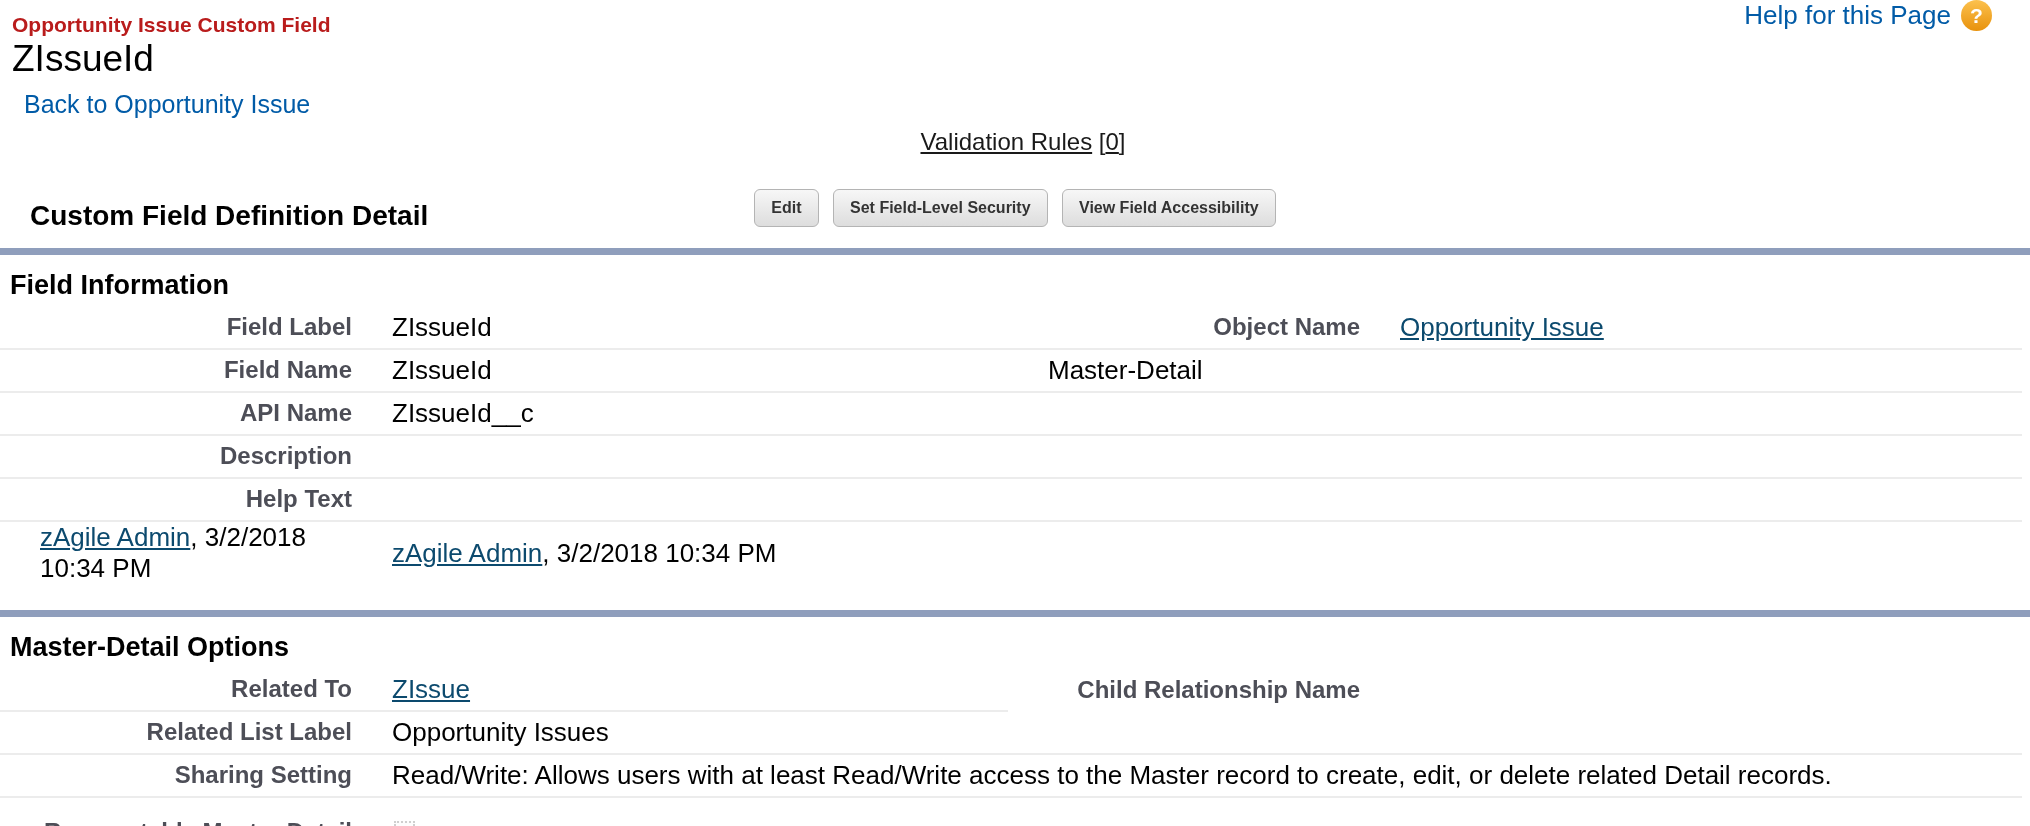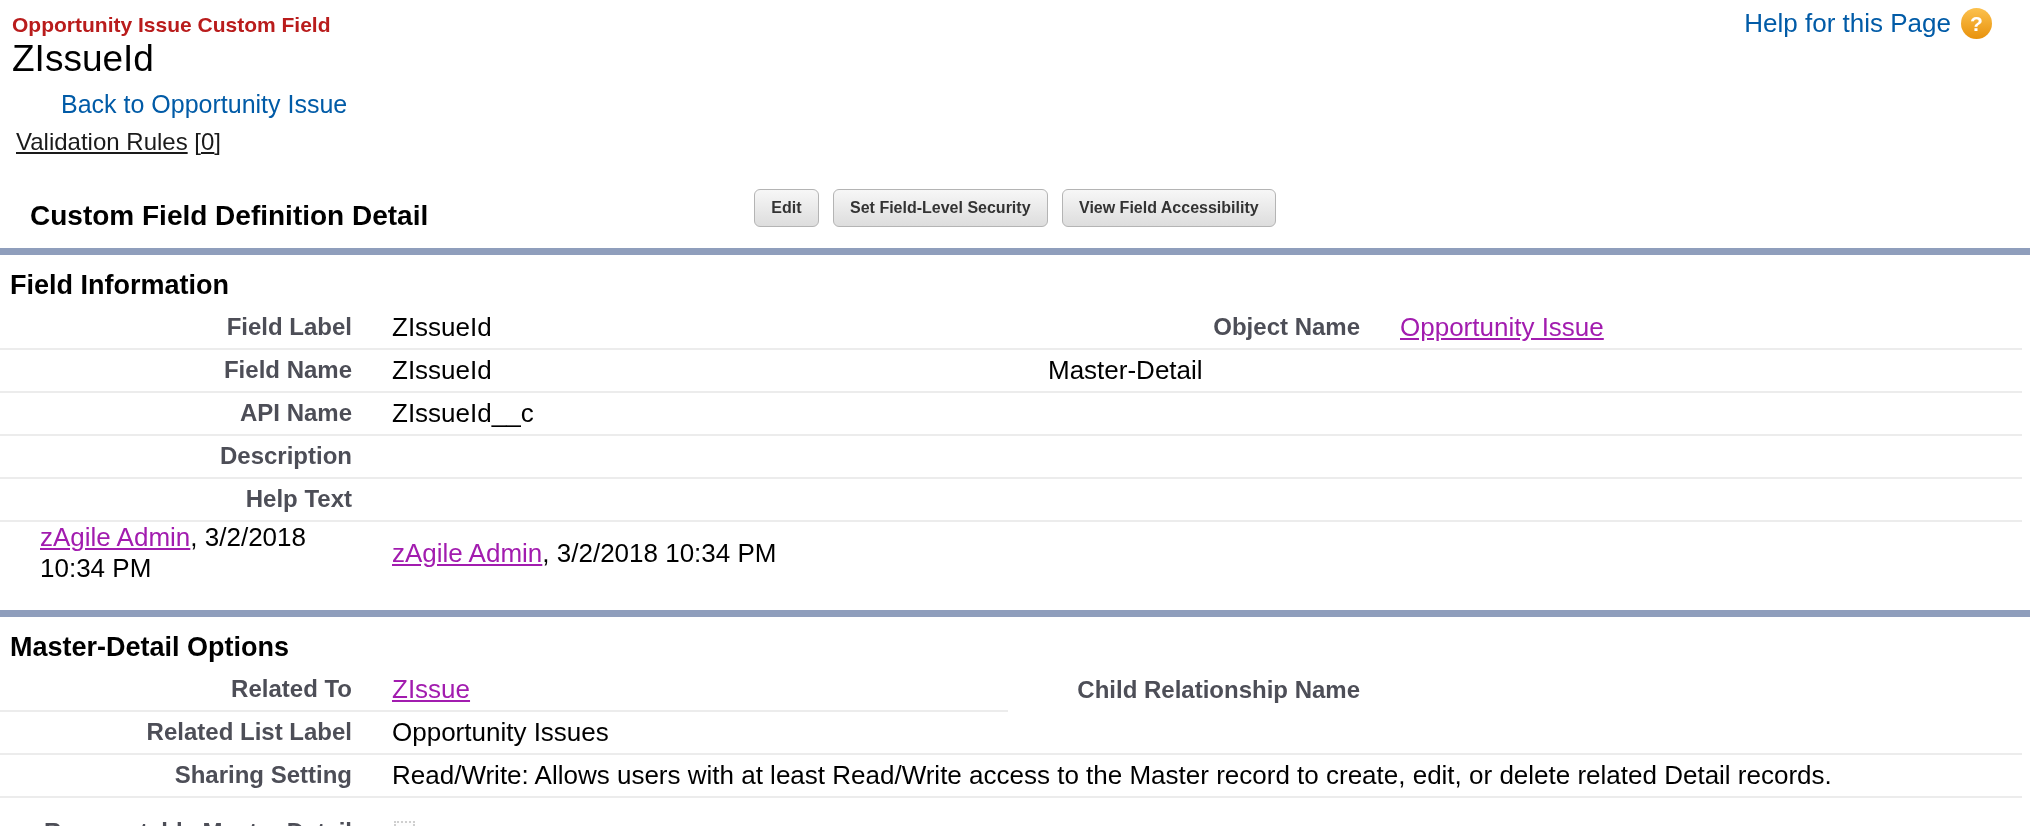--- a/index.html
+++ b/index.html
@@ -11,32 +11,32 @@
     color: #000;
     overflow: hidden;
   }
   a { text-decoration: none; cursor: pointer; }
 
   
   .page-header { position: relative; padding: 12px 0 0 12px; height: 122px; }
   .entity-label { font-size: 21px; font-weight: bold; color: #b91c1c; line-height: 1.2; }
   .page-title { font-size: 37px; font-weight: 400; color: #000; line-height: 1.15; margin-top: 1px; }
   .back-link-row { margin: 9px 0 0 12px; }
-  .nav-link { color: #015ba7; font-size: 25px; margin-left: 37px; }
-  .help { position: absolute; top: 8px; right: 38px; display: flex; align-items: center; gap: 10px; }
+  .nav-link { color: #015ba7; font-size: 25px; }
+  .help { position: absolute; top: 0; right: 38px; display: flex; align-items: center; gap: 10px; }
   .help a { color: #015ba7; font-size: 26px; }
   .help-icon {
     width: 31px; height: 31px; border-radius: 50%;
     background: linear-gradient(#fcc14e, #e8920c);
     color: #fff; font-weight: bold; font-size: 21px;
     text-align: center; line-height: 31px; display: inline-block;
   }
 
   
-  .validation-row { margin-top: 6px; font-size: 24px; height: 34px; margin-left: 16px; }
+  .validation-row { text-align: center; margin-top: 6px; font-size: 24px; height: 34px; margin-left: 16px; }
   .dark-link { color: #1a1a1a; text-decoration: underline; }
   .bracket { color: #1a1a1a; text-decoration: none; }
 
   
   .detail-header { position: relative; margin-top: 24px; height: 62px; }
   .detail-title { position: absolute; left: 30px; top: 14px; font-size: 28px; font-weight: bold; }
   .btn-row { text-align: center; padding-top: 3px; }
   .btn {
     display: inline-block; font-size: 16px; font-weight: bold; color: #333;
     background: linear-gradient(#f7f7f7, #dddddd);
@@ -57,21 +57,21 @@
     margin-right: 8px;
   }
   .row-border { border-bottom: 2px solid #ececec; }
   .cell-label {
     text-align: right; font-weight: bold; color: #4d4e57; font-size: 24px;
     padding-left: 10px; line-height: 1.2;
   }
   .cell-value { padding-left: 40px; font-size: 26px; color: #000; line-height: 1.2; }
   .cell-border { border-bottom: 2px solid #ececec; height: 100%; display: flex; align-items: center; }
   .cell-border.cell-label { justify-content: flex-end; }
-  .value-link { color: #a21caf; text-decoration: underline; }
+  .value-link { color: #0c4a6e; text-decoration: underline; }
   .span-value { grid-column: 2 / 5; }
   .checkbox-unchecked {
     width: 21px; height: 21px; display: inline-block;
     border: 2px dotted #cfcfcf; background: #fdfdfd; margin-left: 2px;
   }
   .tall { min-height: 48px; align-items: start; padding-top: 20px; }
 </style>
 </head>
 <body>
 

